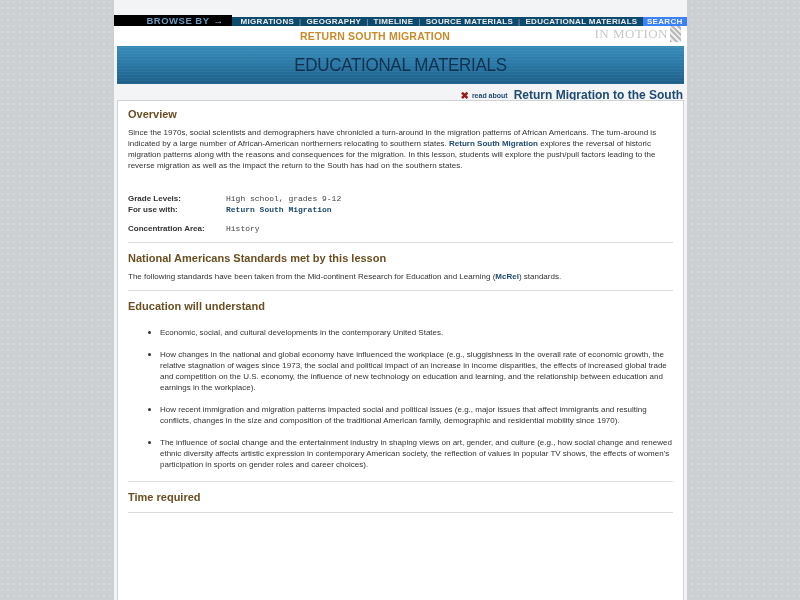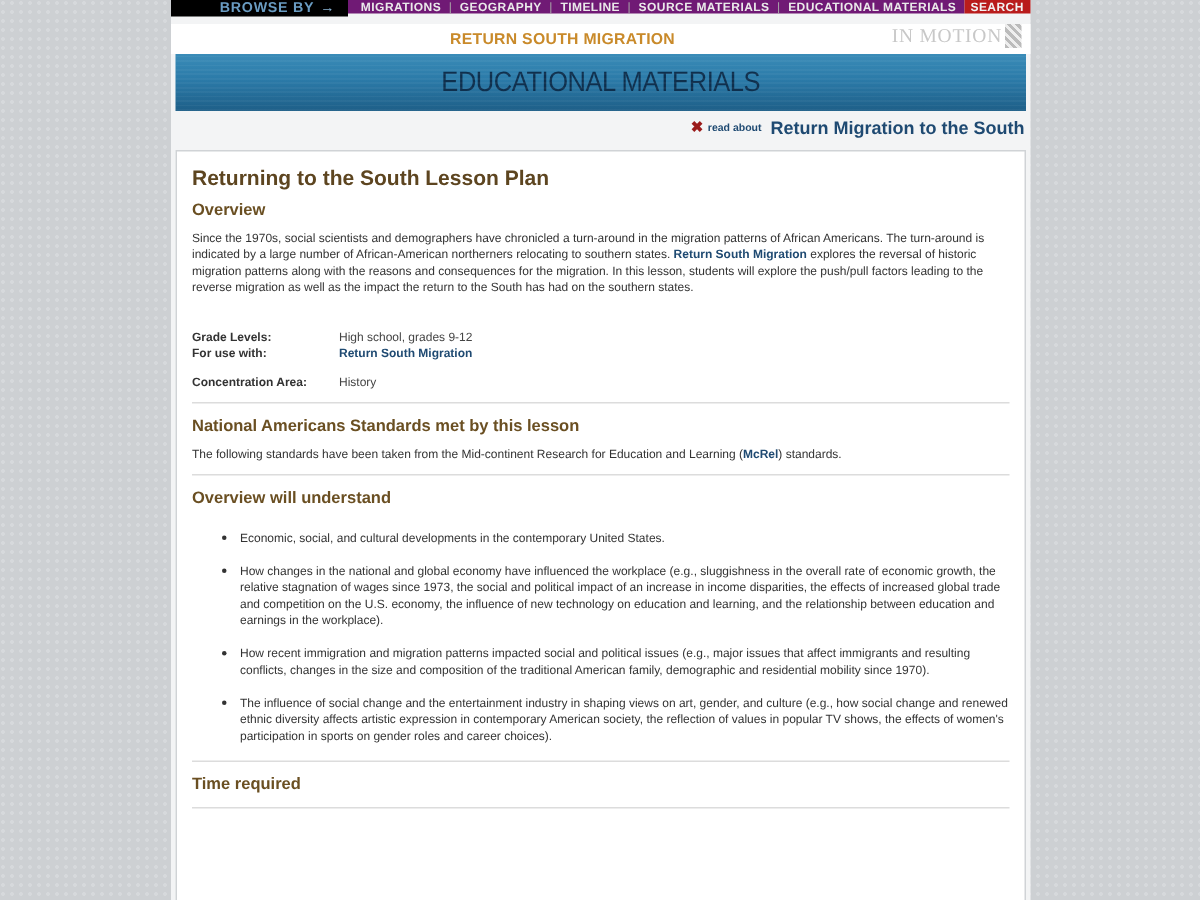--- a/index.html
+++ b/index.html
@@ -14,51 +14,51 @@
     .page {
       position: absolute;
       left: 114px;
       top: 0;
       width: 573px;
       height: 600px;
       background: #f3f4f5;
     }
     
     .topnav {
-      height: 16px;
-      display: flex;
-      align-items: flex-start;
+      height: 26px;
+      display: flex;
+      align-items: flex-end;
       font-size: 8px;
       font-weight: bold;
       letter-spacing: 0.3px;
     }
     .browse {
       width: 141px;
       background: #000;
       color: #6a9cc2;
       display: flex;
       align-items: center;
       justify-content: flex-end;
       padding-right: 8px;
       font-size: 9.5px;
       letter-spacing: 0.5px;
     }
     .browse .arrow { margin-left: 4px; color: #8ab5d6; }
     .navitems {
       flex: 1;
-      background: #701a75;
+      background: #0c4a6e;
       display: flex;
       align-items: center;
       padding-left: 4px;
     }
     .navitem { color: #eaeaea; padding: 0 5px; white-space: nowrap; }
     .navsep { color: #a8a8a8; font-weight: normal; }
     .searchbtn {
       width: 54px;
-      background: #b91c1c;
+      background: #3b82f6;
       color: #f2f2f2;
       display: flex;
       align-items: center;
       justify-content: center;
     }
     
     .subhead {
       height: 20px;
       background: #fff;
       position: relative;
@@ -154,21 +154,21 @@
       font-size: 11px;
       font-weight: bold;
       line-height: 14px;
       margin-bottom: 6px;
     }
     p { margin-bottom: 0; }
     a.inl { color: #1f4a72; font-weight: bold; text-decoration: none; }
     .meta { margin-top: 22px; }
     .meta-row { display: flex; }
     .meta-row .k { width: 98px; font-weight: bold; color: #333; }
-    .meta-row .v { color: #444; }
+    .meta-row .v { color: #444; font-family: Liberation Mono, monospace; }
     .meta-row .v a { color: #1f4a72; font-weight: bold; text-decoration: none; }
     .meta-gap { height: 8px; }
     hr {
       border: 0;
       border-top: 1px solid #dcdcdc;
       margin: 8px 0 8px 0;
     }
     ul { list-style: none; margin-top: 14px; padding-left: 20px; }
     ul li { position: relative; padding-left: 12px; margin-bottom: 11px; }
     ul li::before {
@@ -214,21 +214,20 @@
     <div class="title">EDUCATIONAL MATERIALS</div>
   </div>
 
   <div class="readabout">
     <span class="x">✖</span>
     <span class="lbl">read about</span>
     <a href="#">Return Migration to the South</a>
   </div>
 
   <div class="content">
-    <h1>Returning to the South Lesson Plan</h1>
 
     <h2>Overview</h2>
     <p><span>Since the 1970s, social scientists and demographers have chronicled a turn-around in the migration patterns of African Americans. The turn-around is indicated by a large number of African-American northerners relocating to southern states. </span><a class="inl" href="#">Return South Migration</a><span> explores the reversal of historic migration patterns along with the reasons and consequences for the migration. In this lesson, students will explore the push/pull factors leading to the reverse migration as well as the impact the return to the South has had on the southern states.</span></p>
 
     <div class="meta">
       <div class="meta-row">
         <span class="k">Grade Levels:</span>
         <span class="v">High school, grades 9-12</span>
       </div>
       <div class="meta-row">
@@ -242,21 +241,21 @@
       </div>
     </div>
 
     <hr>
 
     <h2>National Americans Standards met by this lesson</h2>
     <p><span>The following standards have been taken from the Mid-continent Research for Education and Learning (</span><a class="inl" href="#">McRel</a><span>) standards.</span></p>
 
     <hr>
 
-    <h2>Overview will understand</h2>
+    <h2>Education will understand</h2>
     <ul>
       <li>Economic, social, and cultural developments in the contemporary United States.</li>
       <li>How changes in the national and global economy have influenced the workplace (e.g., sluggishness in the overall rate of economic growth, the relative stagnation of wages since 1973, the social and political impact of an increase in income disparities, the effects of increased global trade and competition on the U.S. economy, the influence of new technology on education and learning, and the relationship between education and earnings in the workplace).</li>
       <li>How recent immigration and migration patterns impacted social and political issues (e.g., major issues that affect immigrants and resulting conflicts, changes in the size and composition of the traditional American family, demographic and residential mobility since 1970).</li>
       <li>The influence of social change and the entertainment industry in shaping views on art, gender, and culture (e.g., how social change and renewed ethnic diversity affects artistic expression in contemporary American society, the reflection of values in popular TV shows, the effects of women's participation in sports on gender roles and career choices).</li>
     </ul>
 
     <hr style="margin-top:2px;">
 
     <h2>Time required</h2>

